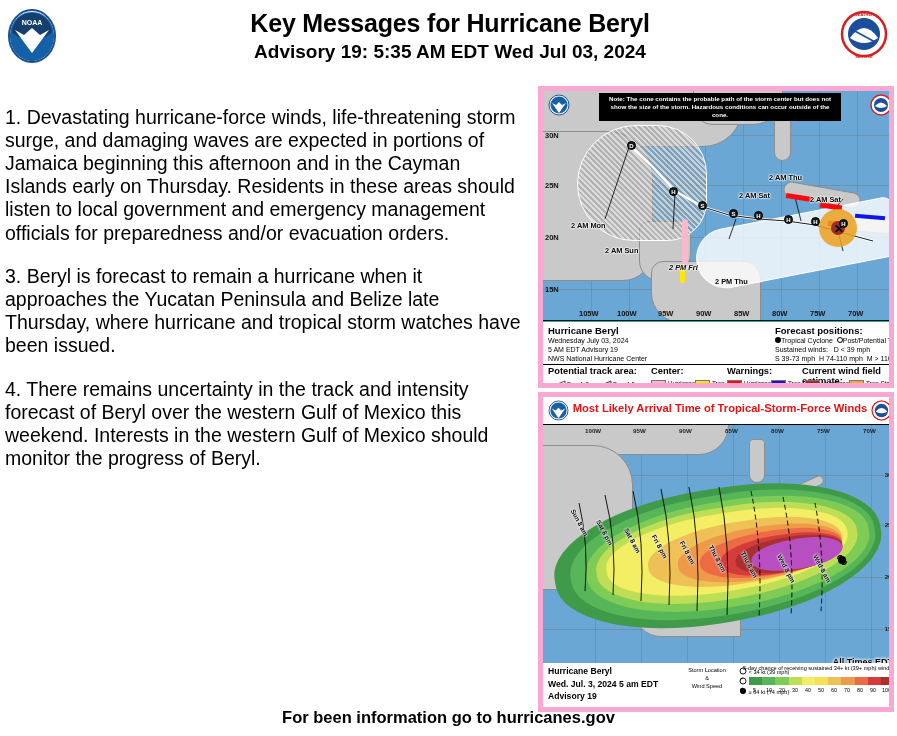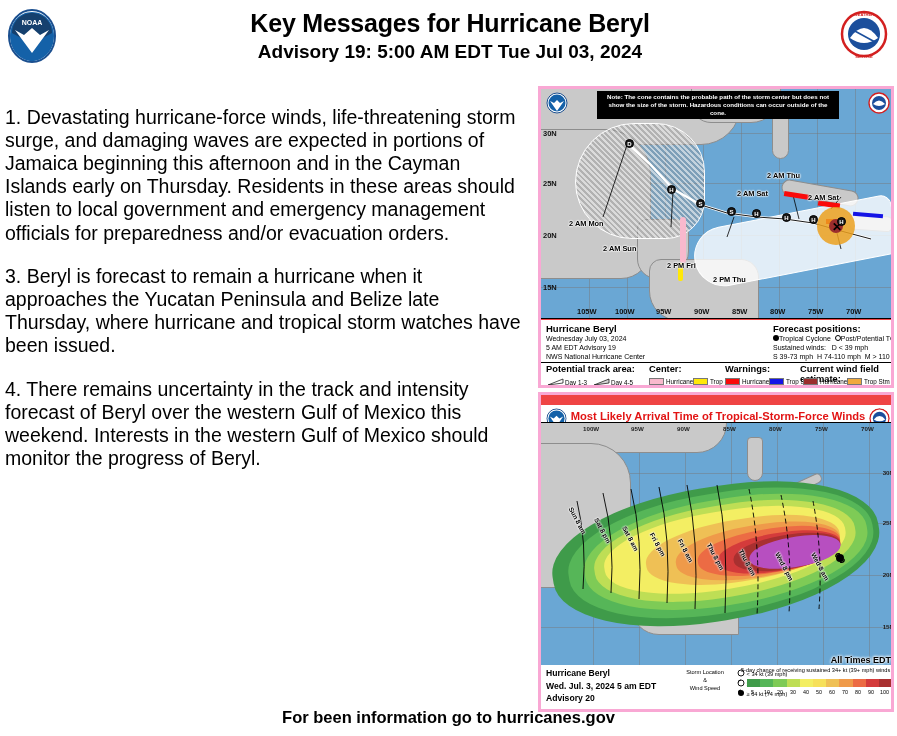--- a/index.html
+++ b/index.html
@@ -20,21 +20,21 @@
   #title-block { position:absolute; left:120px; top:8px; width:660px; text-align:center; }
   #main-title { font-size:25px; font-weight:bold; letter-spacing:-0.2px; line-height:30px; }
   #sub-title  { font-size:19px; font-weight:bold; line-height:25px; margin-top:1px; }
 
   
   #messages { position:absolute; left:5px; top:86px; width:520px; }
   .msg { font-size:19.5px; line-height:23.2px; margin-bottom:20px; }
   .msg:last-child { margin-bottom:0; }
 
   
-  .map-frame { position:absolute; border:3px solid #f9a8d4; background:#ef4444; overflow:hidden; }
+  .map-frame { position:absolute; border:5px solid #f9a8d4; background:#14b8a6; overflow:hidden; }
 
   
   #track-map { left:538px; top:86px; width:356px; height:302px; }
   #track-canvas { position:absolute; left:0; top:0; width:354px; height:230px;
                   background:#6aa7d4; overflow:hidden; border-bottom:1px solid #000;}
   .landmass { position:absolute; background:#c9c9c9; border:0.6px solid #8d8d8d; }
   .gridline-v { position:absolute; top:0; bottom:0; width:1px; background:rgba(120,120,120,.45); }
   .gridline-h { position:absolute; left:0; right:0; height:1px; background:rgba(120,120,120,.45); }
   .lat-lbl { position:absolute; font-size:7.5px; font-weight:bold; color:#111; }
   .lon-lbl { position:absolute; font-size:7.5px; font-weight:bold; color:#111; }
@@ -65,21 +65,21 @@
   .info-hd { font-size:9.5px; font-weight:bold; }
   .info-ln { font-size:7px; line-height:9.2px; white-space:nowrap; }
   #legend-strip { position:absolute; left:0; bottom:0; width:354px; height:27px;
                   border-top:1px solid #000; }
   .lg-hd { position:absolute; font-size:9.3px; font-weight:bold; }
   .lg-it { position:absolute; font-size:6.3px; }
   .sw { display:inline-block; width:15px; height:7px; vertical-align:-1px; margin-right:2px; border:0.4px solid #777;}
 
   
   #arrival-map { left:538px; top:392px; width:356px; height:320px; }
-  #arrival-header { position:absolute; left:0; top:10px; width:354px; height:27px; background:#fff; }
+  #arrival-header { position:absolute; left:0; top:0; width:354px; height:27px; background:#fff; }
   #arrival-title { position:absolute; left:0; top:5px; width:354px; text-align:center;
                    font-size:11.2px; font-weight:bold; color:#e21414; }
   #arrival-canvas { position:absolute; left:0; top:27px; width:354px; height:248px;
                     background:#6aa7d4; overflow:hidden; border-top:1px solid #000;
                     border-bottom:1px solid #000;}
   .arr-lon { position:absolute; font-size:6.2px; font-weight:bold; color:#222; }
   .arr-lat { position:absolute; font-size:6.2px; font-weight:bold; color:#222; right:1px;}
   .prob-band { position:absolute; border-radius:48% 46% 50% 47%; }
   .arr-lbl { position:absolute; font-size:6.6px; font-weight:bold; color:#000;
              white-space:nowrap; text-shadow:0 0 2px #fff,0 0 2px #fff,0 0 2px #fff; }
@@ -113,21 +113,21 @@
     <circle cx="25" cy="26" r="22" fill="#ffffff" stroke="#d32020" stroke-width="2.5"></circle>
     <circle cx="25" cy="26" r="16" fill="#1b4f9c"></circle>
     <path d="M11 30 Q25 10 39 30 Q25 40 11 30 Z" fill="#ffffff"></path>
     <path d="M14 22 L36 34" stroke="#1b4f9c" stroke-width="1.6"></path>
     <text x="25" y="8" font-size="4" font-weight="bold" fill="#d32020" text-anchor="middle" font-family="Liberation Sans, sans-serif">WEATHER</text>
     <text x="25" y="50" font-size="4" font-weight="bold" fill="#d32020" text-anchor="middle" font-family="Liberation Sans, sans-serif">SERVICE</text>
   </svg>
 
   <div id="title-block">
     <div id="main-title">Key Messages for Hurricane Beryl</div>
-    <div id="sub-title">Advisory 19: 5:00 AM EDT Tue Jul 03, 2024</div>
+    <div id="sub-title">Advisory 19: 5:35 AM EDT Wed Jul 03, 2024</div>
   </div>
 </div>
 
 <div id="messages">
   <p class="msg">1. Devastating hurricane-force winds, life-threatening storm surge, and damaging waves are expected in portions of Jamaica beginning this afternoon and in the Cayman Islands early on Thursday. Residents in these areas should listen to local government and emergency management officials for preparedness and/or evacuation orders.</p>
   <p class="msg">3. Beryl is forecast to remain a hurricane when it approaches the Yucatan Peninsula and Belize late Thursday, where hurricane and tropical storm watches have been issued.</p>
   <p class="msg">4. There remains uncertainty in the track and intensity forecast of Beryl over the western Gulf of Mexico this weekend. Interests in the western Gulf of Mexico should monitor the progress of Beryl.</p>
 </div>
 
 <div id="track-map" class="map-frame">
@@ -225,21 +225,21 @@
       </div>
     <div class="node filled" style="left:126px;top:96px;">
         <span class="gl">H</span>
       </div>
     <div class="node filled" style="left:84px;top:50px;">
         <span class="gl">D</span>
       </div>
 
     <div class="ts-label" style="left:28px;top:130px;">2 AM Mon</div>
     <div class="ts-label" style="left:62px;top:155px;">2 AM Sun</div>
-    <div class="ts-label" style="left:126px;top:172px;">2 PM Fri</div>
+    <div class="ts-label" style="left:126px;top:172px;font-style:italic;">2 PM Fri</div>
     <div class="ts-label" style="left:196px;top:100px;">2 AM Sat</div>
     <div class="ts-label" style="left:172px;top:186px;">2 PM Thu</div>
     <div class="ts-label" style="left:267px;top:104px;">2 AM Sat</div>
     <div class="ts-label" style="left:226px;top:82px;">2 AM Thu</div>
 
     <svg class="map-logo" style="left:5px;top:3px;width:22px;height:22px;" viewBox="0 0 22 22">
       <circle cx="11" cy="11" r="10" fill="#fff" stroke="#1b4f8f" stroke-width="1"></circle>
       <circle cx="11" cy="11" r="8.5" fill="#1461a8"></circle>
       <path d="M4 9 L11 19 L18 9 L14 11 L11 8 L8 11 Z" fill="#fff"></path>
     </svg>
@@ -412,21 +412,21 @@
     <div class="arr-lat" style="top:148px;">20N</div>
     <div class="arr-lat" style="top:200px;">15N</div>
 
     <div id="alltimes">All Times EDT</div>
   </div>
 
   <div id="arrival-info">
     <div style="position:absolute;left:5px;top:2px;">
       <div class="ai-ln">Hurricane Beryl</div>
       <div class="ai-ln">Wed. Jul. 3, 2024  5 am EDT</div>
-      <div class="ai-ln">Advisory 20</div>
+      <div class="ai-ln">Advisory 19</div>
     </div>
 
     <div style="position:absolute;left:136px;top:4px;text-align:center;width:56px;">
       <div class="ai-sm">Storm Location</div>
       <div class="ai-sm">&amp;</div>
       <div class="ai-sm">Wind Speed</div>
     </div>
 
     <div style="position:absolute;left:196px;top:4px;">
       <div class="ai-sm">

